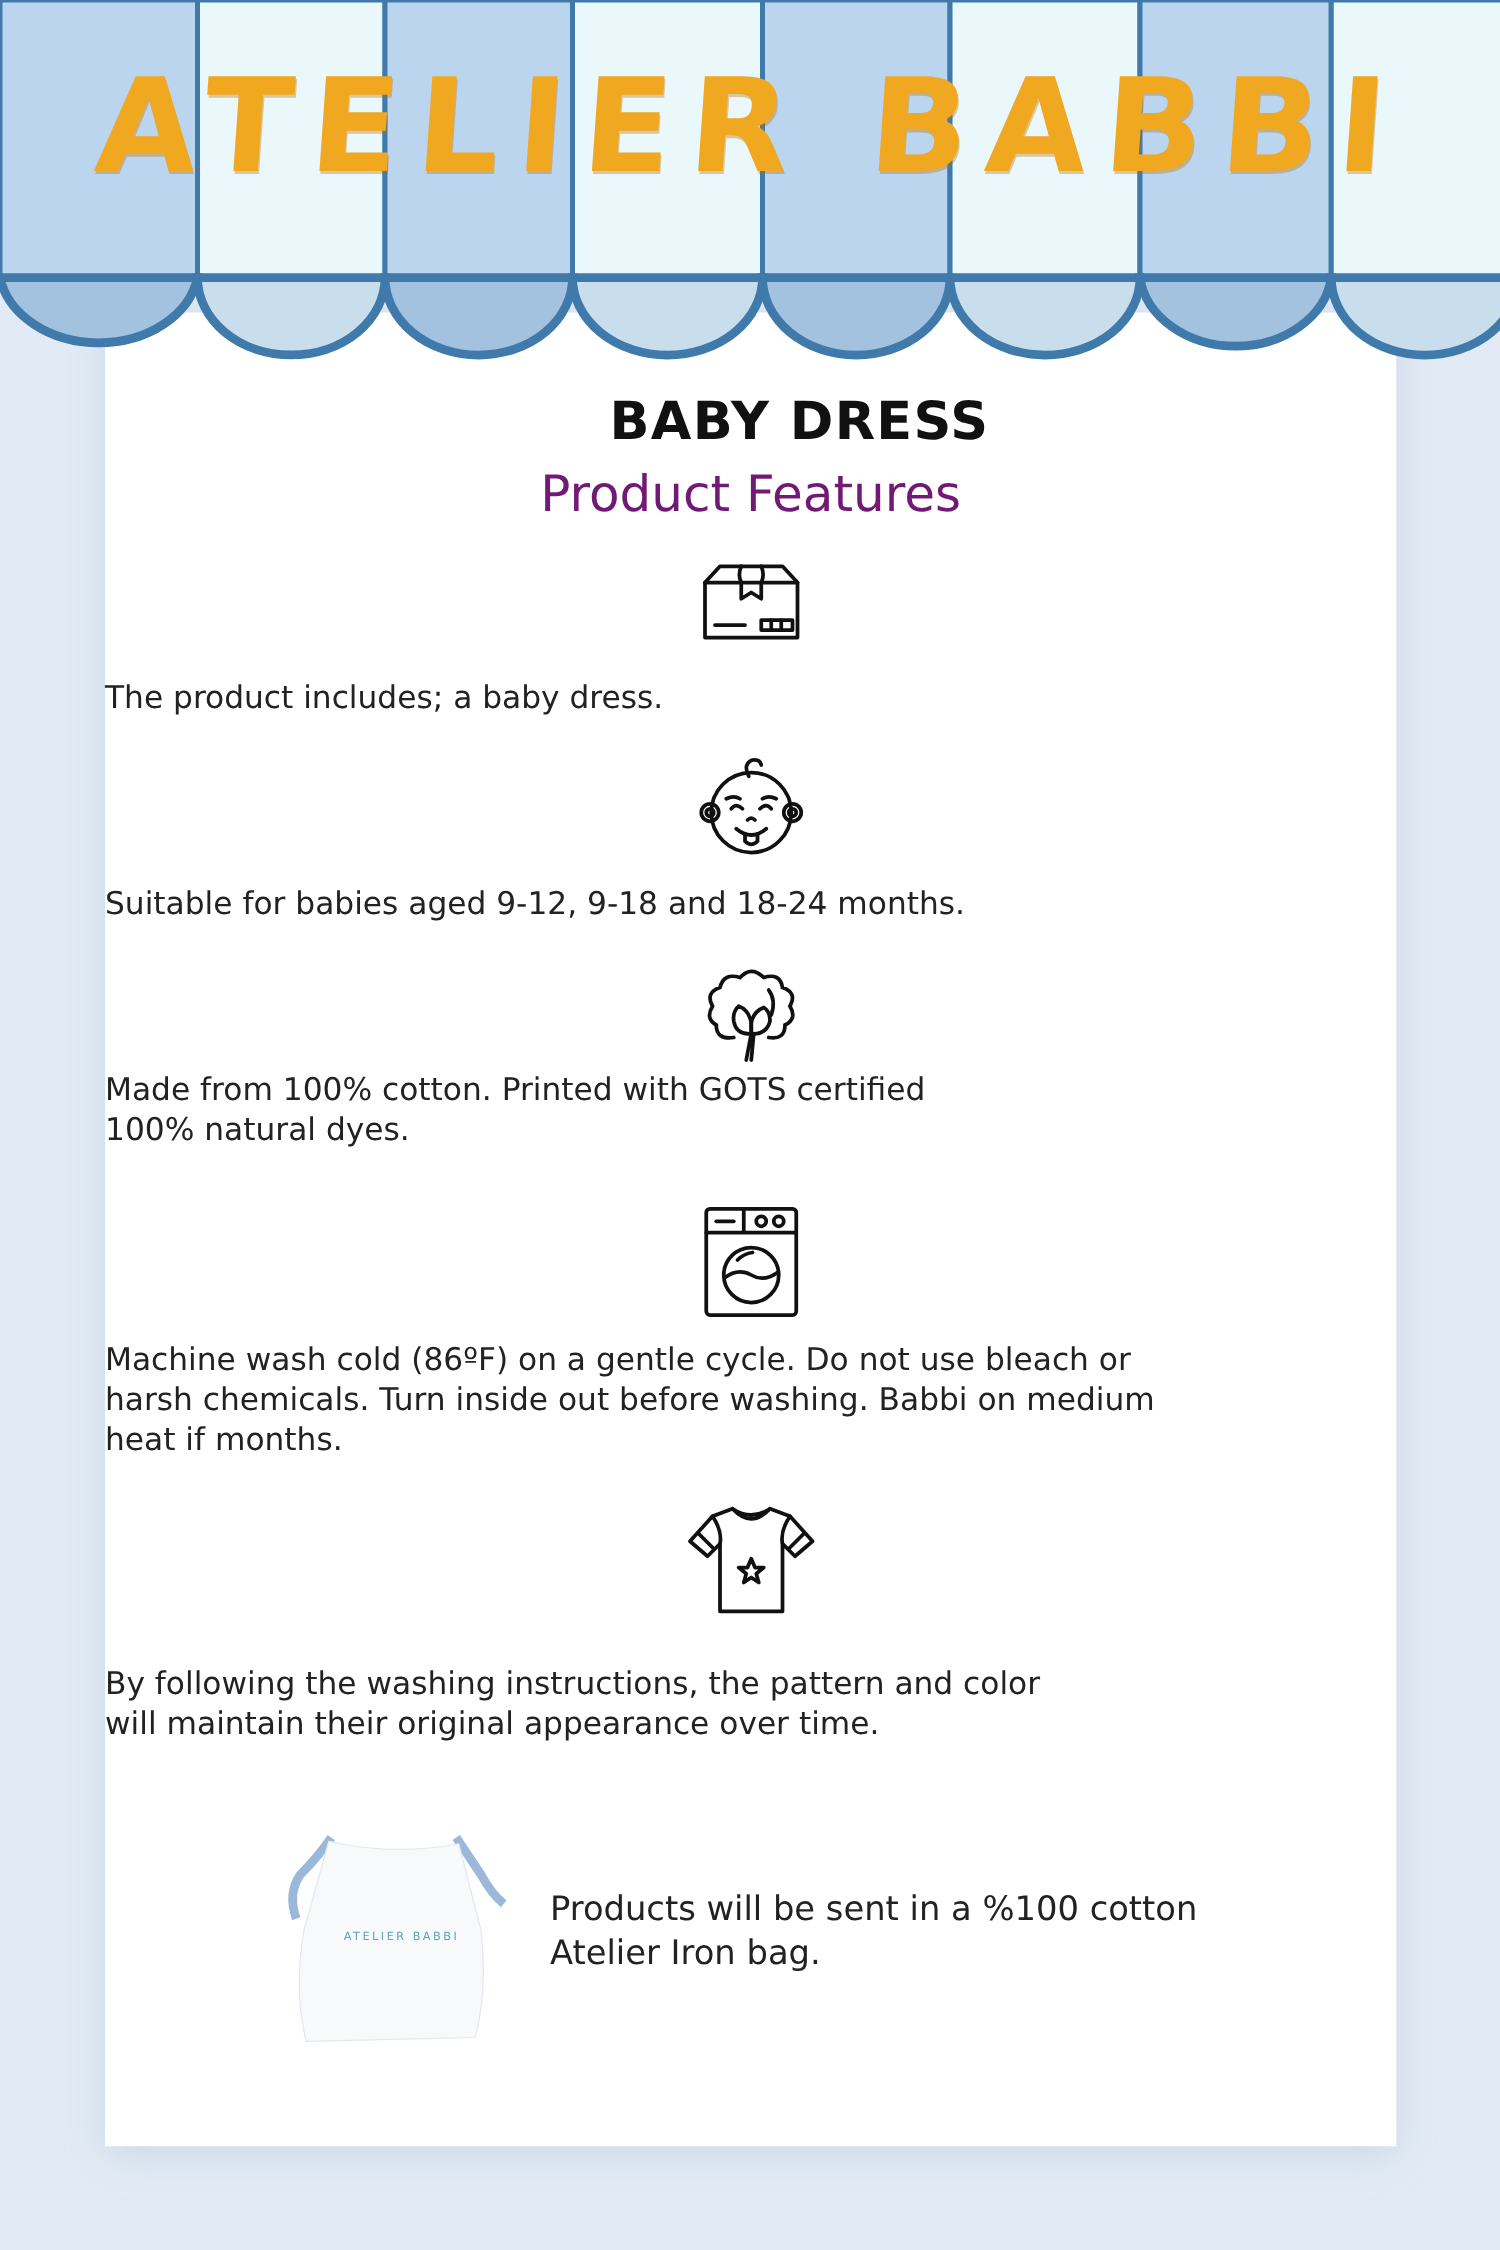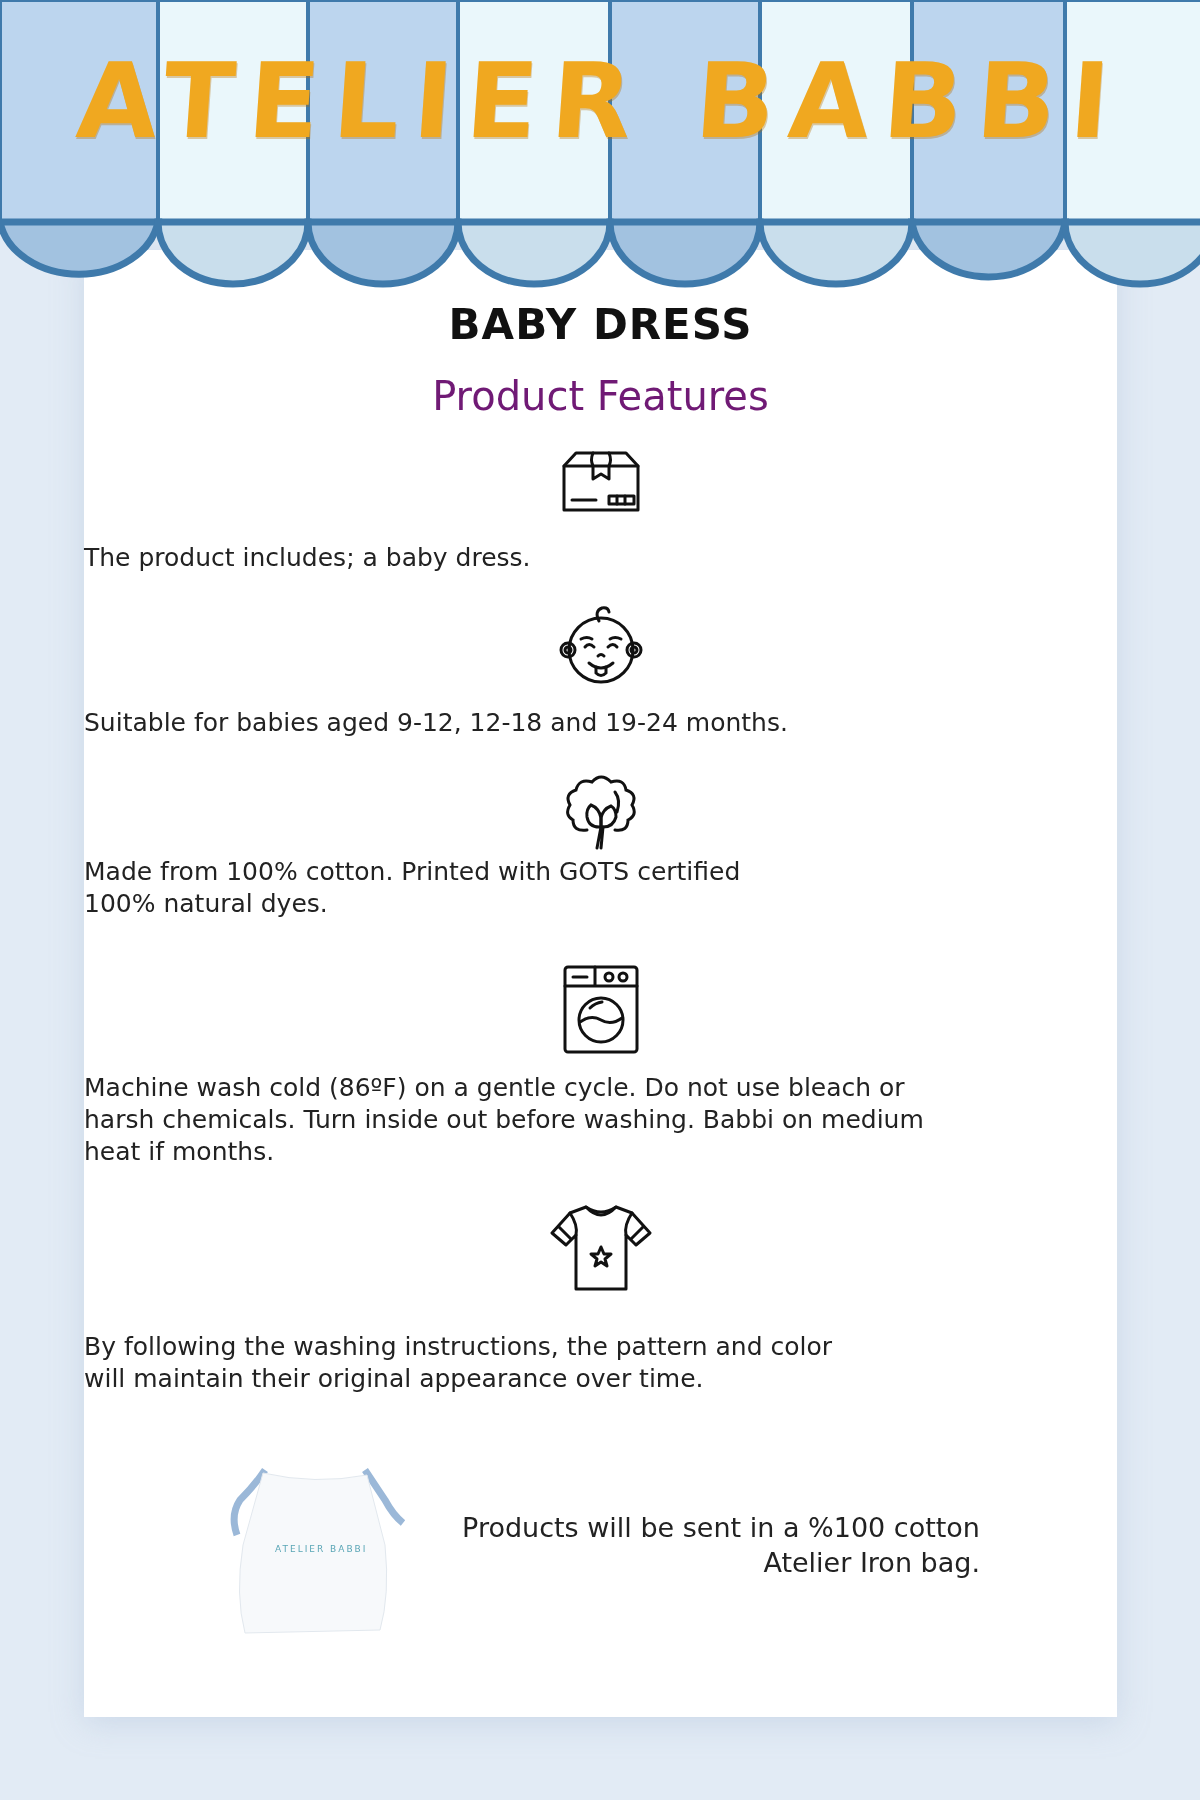--- a/index.html
+++ b/index.html
@@ -1,27 +1,27 @@
 <!DOCTYPE html>
 <html><head>
 <meta charset="utf-8">
 <style>
   html,body{margin:0;padding:0;}
   body{width:1200px;height:1800px;background:#e2ebf5;position:relative;overflow:hidden;font-family:"DejaVu Sans","Liberation Sans",sans-serif;color:#111;}
   .card{position:absolute;left:84px;top:250px;width:1033px;height:1467px;background:#fff;box-shadow:0 6px 30px rgba(160,180,210,0.35);}
   .awning{position:absolute;left:0;top:0;width:1200px;height:300px;}
   .brand{position:absolute;left:0;top:40px;width:1200px;text-align:center;font-family:"DejaVu Sans",sans-serif;font-weight:bold;font-size:104px;letter-spacing:14px;color:#f0a820;transform:skewX(-4deg);text-shadow:1px 2px 0 rgba(180,110,0,0.35);}
   .title{position:absolute;left:84px;width:1033px;text-align:center;}
-  .t1{top:300px;font-family:"DejaVu Sans",sans-serif;font-weight:bold;font-size:42px;letter-spacing:1px;}
+  .t1{top:312px;font-family:"DejaVu Sans",sans-serif;font-weight:bold;font-size:42px;letter-spacing:1px;padding-left:39px;}
   .t2{top:373px;font-family:"DejaVu Sans",sans-serif;font-weight:normal;font-size:40px;color:#701a75;}
   .feat{position:absolute;left:84px;width:1033px;text-align:left;}
   .feat .ic{display:block;margin:0 auto;}
   .feat p{margin:0;font-size:25px;line-height:32px;color:#222;font-family:"DejaVu Sans",sans-serif;}
   .bag{position:absolute;left:225px;top:1455px;width:190px;height:185px;}
-  .bagtext{position:absolute;left:440px;top:1510px;width:540px;text-align:right;font-size:27px;line-height:35px;color:#222;margin:0;}
+  .bagtext{position:absolute;left:440px;top:1510px;width:540px;text-align:left;font-size:27px;line-height:35px;color:#222;margin:0;}
 </style>
 </head>
 <body>
 
 <div class="card"></div>
 
 <svg class="awning" viewBox="0 0 1200 300" width="1200" height="300">
   <g stroke="#3f7aab" stroke-width="4">
     <rect x="0" y="0" width="158" height="222" fill="#bcd5ee"></rect>
     <rect x="158" y="0" width="150" height="222" fill="#eaf7fb"></rect>
@@ -69,21 +69,21 @@
       <circle cx="78" cy="47" r="3"></circle>
     <path d="M43,18 Q38,8 46,5 Q52,4 53,9"></path>
     <path d="M29,44 Q33,39 38,44"></path>
     <path d="M52,44 Q57,39 61,44"></path>
     <path d="M25,36 Q31,33 36,36"></path>
     <path d="M54,36 Q59,33 65,36"></path>
     <path d="M42,53 Q45,50 48,53"></path>
     <path d="M33,60 Q45,70 57,60"></path>
     <path d="M40,64 L40,70 Q45,75 50,70 L50,64"></path>
   </svg>
-  <p style="margin-top:20px">Suitable for babies aged 9-12, 12-18 and 19-24 months.</p>
+  <p style="margin-top:20px">Suitable for babies aged 9-12, 9-18 and 18-24 months.</p>
 </div>
 
 <div class="feat" style="top:770px;">
   <svg class="ic" width="80" height="80" viewBox="0 0 80 80" fill="none" stroke="#111" stroke-width="3" stroke-linecap="round">
     <path d="M26,60 Q12,62 12,50 Q3,45 9,35 Q3,24 15,20 Q18,8 31,12 Q40,2 50,12 Q63,8 65,20 Q77,24 71,35 Q77,45 67,50 Q67,62 54,60"></path>
     <path d="M54,22 Q60,30 56,42"></path>
     <path d="M40,57 Q28,58 26,47 Q25,39 30,35 Q38,38 40,48 Z"></path>
     <path d="M40,57 Q52,58 55,47 Q55,39 50,36 Q42,39 40,48 Z"></path>
     <path d="M40,57 L36,78 M42,57 L40,78"></path>
   </svg>

